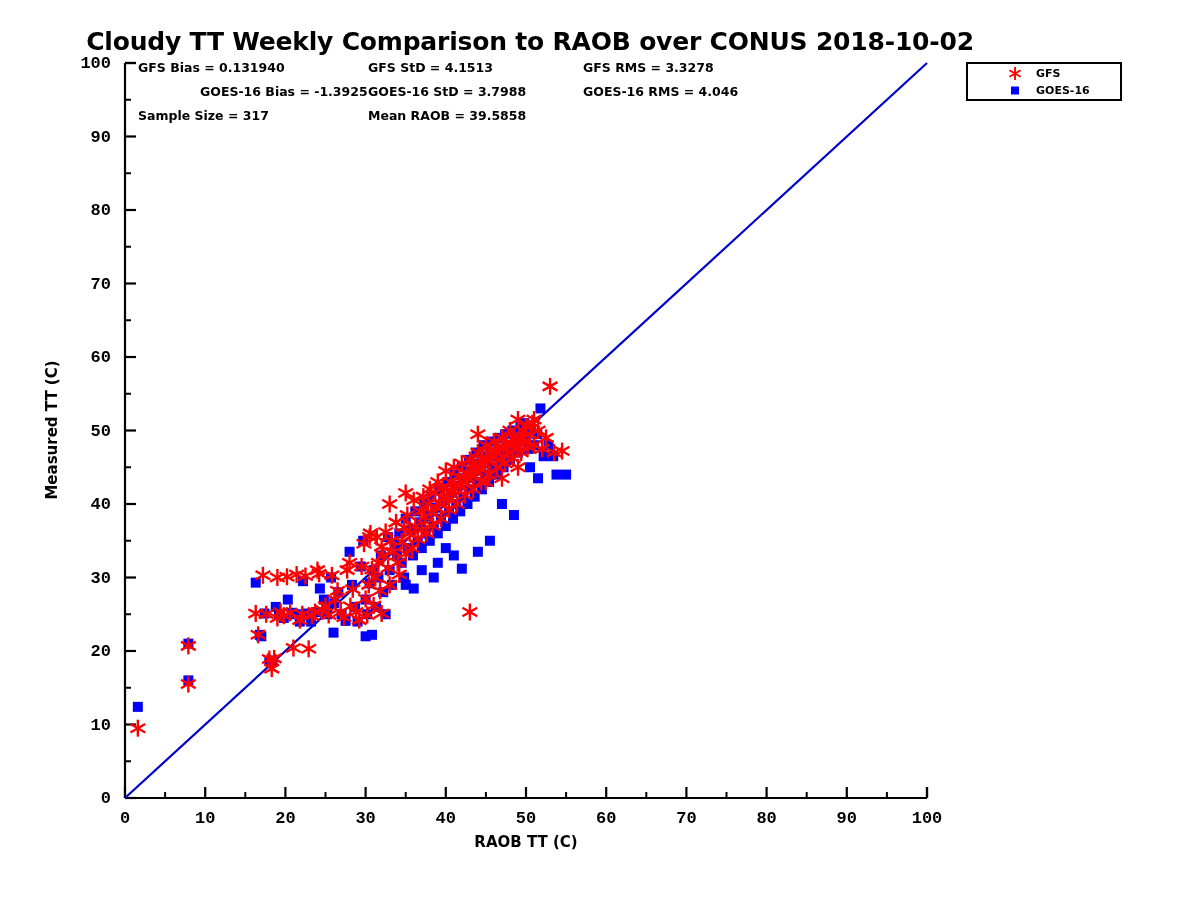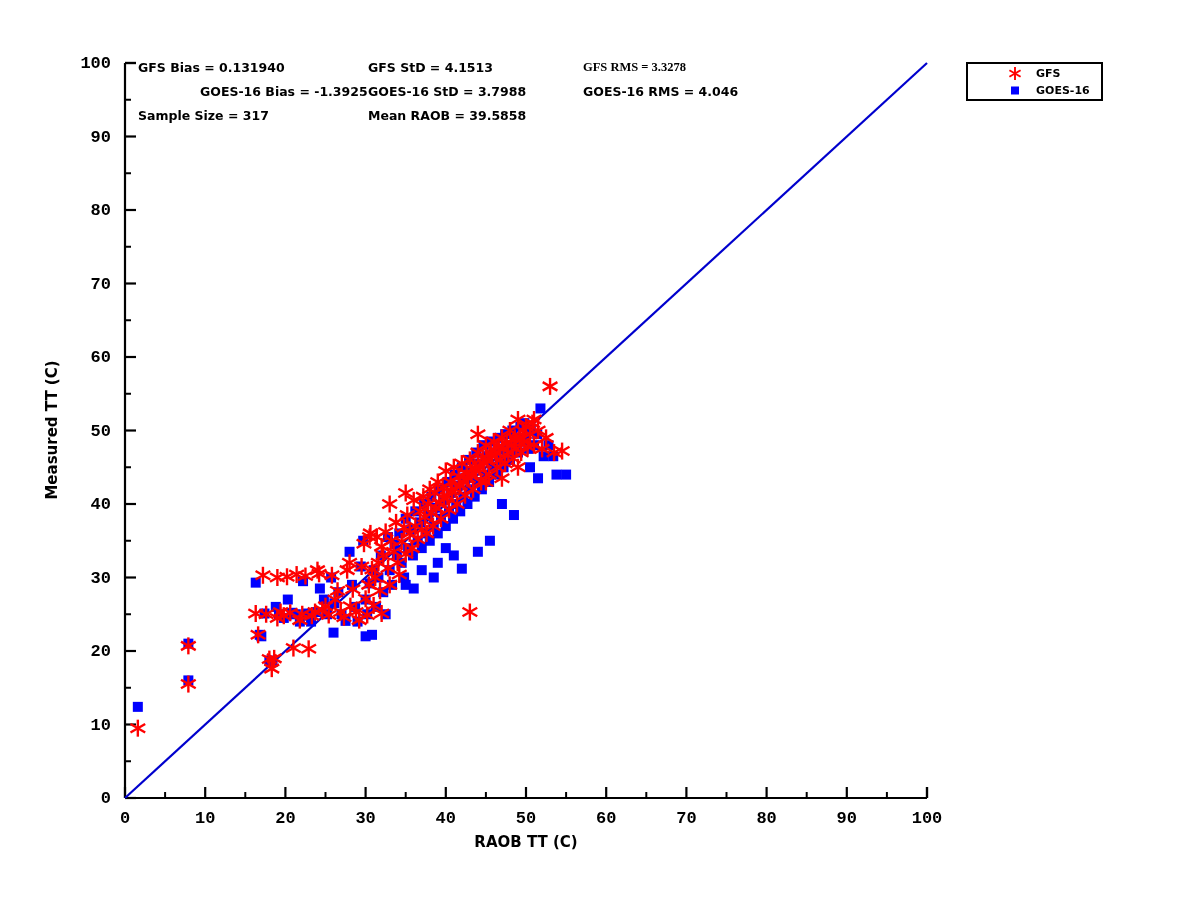--- a/index.html
+++ b/index.html
@@ -69,21 +69,21 @@
     position: absolute;
     left: 52px;
     top: 430px;
     transform: translate(-50%, -50%) rotate(-90deg);
     transform-origin: center center;
   }
   #legend-box {
     position: absolute;
     left: 966px;
     top: 62px;
-    width: 137px;
+    width: 156px;
     height: 39px;
     border: 2px solid #000000;
     background: #ffffff;
     box-sizing: border-box;
   }
   .legend-row {
     position: absolute;
     height: 17px;
     left: 0;
     width: 100%;
@@ -104,30 +104,31 @@
     width: 18px;
     height: 17px;
   }
   svg { display: block; }
 </style>
 </head>
 <body>
 
 <div id="figure">
 
+  <div class="plot-title">Cloudy TT Weekly Comparison to RAOB over CONUS 2018-10-02</div>
 
   <div class="stat-text" style="left:138px; top:60px;">GFS Bias = 0.131940</div>
   <div class="stat-text" style="left:156px; top:84px;margin-left:44px;">GOES-16 Bias = -1.3925</div>
   <div class="stat-text" style="left:138px; top:108px;">Sample Size = 317</div>
 
   <div class="stat-text" style="left:368px; top:60px;">GFS StD = 4.1513</div>
   <div class="stat-text" style="left:368px; top:84px;">GOES-16 StD = 3.7988</div>
   <div class="stat-text" style="left:368px; top:108px;">Mean RAOB = 39.5858</div>
 
-  <div class="stat-text" style="left:583px; top:60px;font-family:Liberation Serif, serif;">GFS RMS = 3.3278</div>
+  <div class="stat-text" style="left:583px; top:60px;">GFS RMS = 3.3278</div>
   <div class="stat-text" style="left:583px; top:84px;">GOES-16 RMS = 4.046</div>
 
   <div class="axis-label" id="ylabel">Measured TT (C)</div>
   <div class="axis-label" style="left:526px; top:833px; transform:translateX(-50%);">RAOB TT (C)</div>
 
   <svg id="plot-svg" width="1200" height="900" viewBox="0 0 1200 900" style="position:absolute; left:0; top:0;">
     <g id="axes-group">
         <line x1="125" y1="63" x2="125" y2="798" stroke="#000000" stroke-width="2.2"></line>
         <line x1="125" y1="798" x2="927" y2="798" stroke="#000000" stroke-width="2.2"></line>
         <line x1="125" y1="63" x2="136" y2="63" stroke="#000000" stroke-width="2.2"></line>

